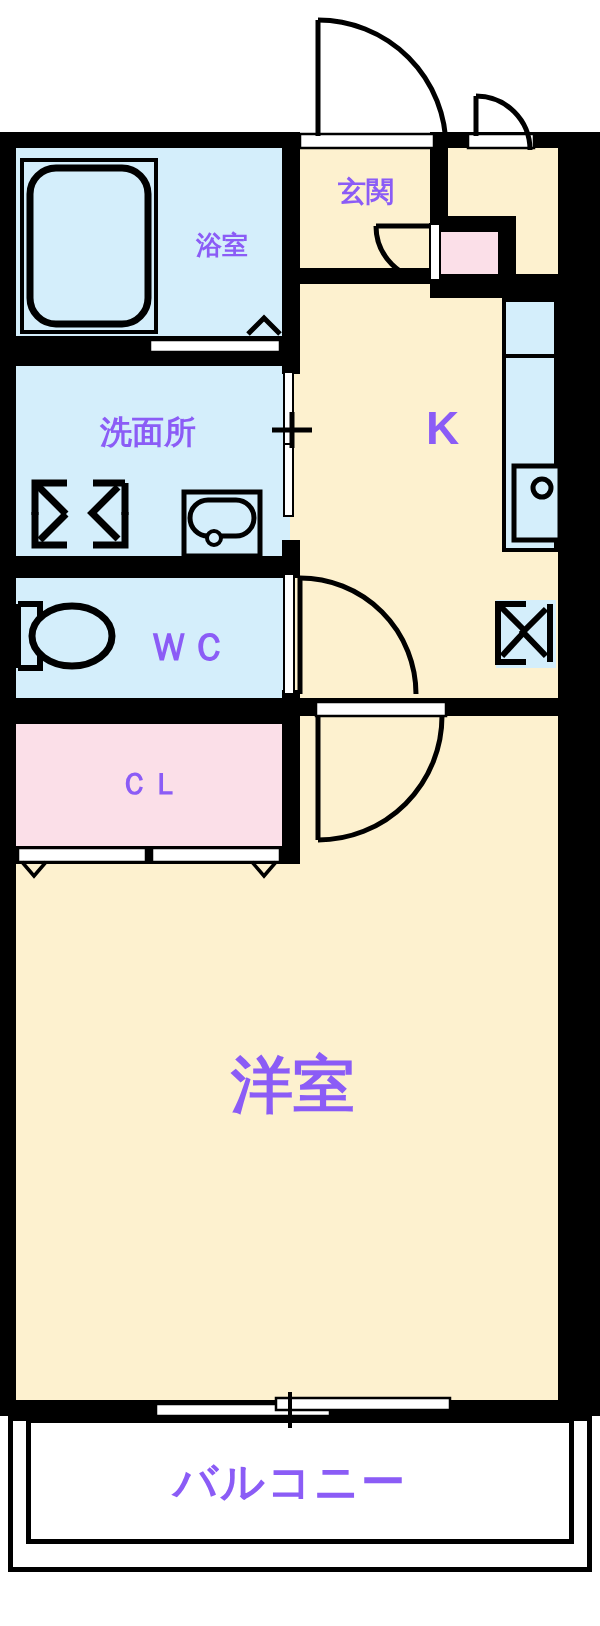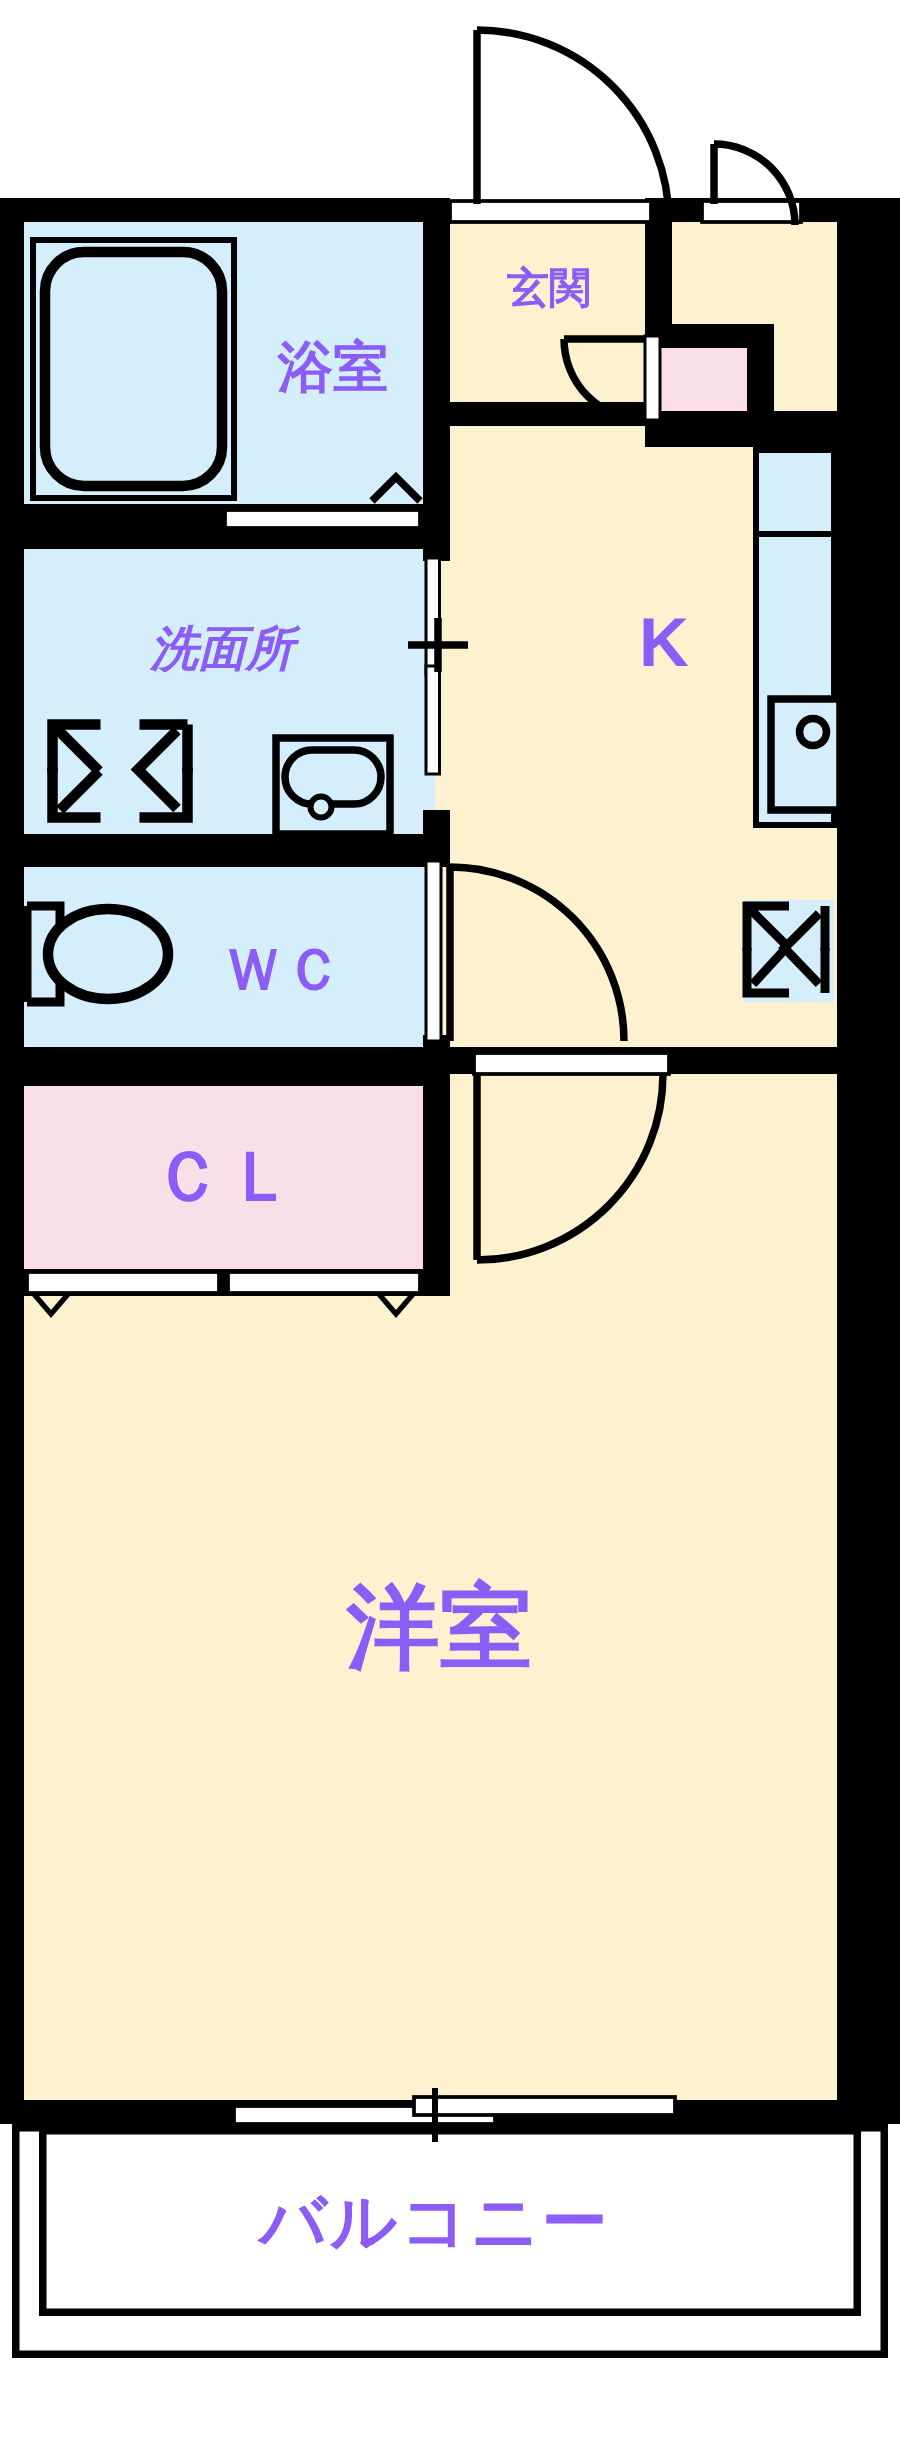--- a/index.html
+++ b/index.html
@@ -191,27 +191,27 @@
 
     <g>
       <rect x="156" y="1404" width="174" height="12" fill="#ffffff" stroke="#000" stroke-width="2.5"></rect>
       <rect x="276" y="1398" width="174" height="12" fill="#ffffff" stroke="#000" stroke-width="2.5"></rect>
       <line x1="290" y1="1392" x2="290" y2="1428" stroke="#000" stroke-width="4"></line>
       <line x1="272" y1="1408" x2="310" y2="1408" stroke="#000" stroke-width="0"></line>
     </g>
 
   </svg>
 
-  <div class="label jp" style="left:222px;top:245px;transform:translate(-50%,-50%);font-size:37px;">浴室</div>
-
-  <div class="label jp" style="left:148px;top:432px;transform:translate(-50%,-50%);font-size:32px;font-style:italic;">洗面所</div>
+  <div class="label jp" style="left:222px;top:245px;transform:translate(-50%,-50%);font-size:26px;">浴室</div>
+
+  <div class="label jp" style="left:148px;top:432px;transform:translate(-50%,-50%);font-size:32px;">洗面所</div>
 
   <div class="label lat" style="left:190px;top:628px;transform:translate(-50%,-50%);font-size:38px;margin-top:19px;">ＷＣ</div>
 
-  <div class="label lat" style="left:151px;top:784px;transform:translate(-50%,-50%);font-size:46px;">ＣＬ</div>
+  <div class="label lat" style="left:151px;top:784px;transform:translate(-50%,-50%);font-size:30px;">ＣＬ</div>
 
   <div class="label jp" style="left:366px;top:192px;transform:translate(-50%,-50%);font-size:28px;">玄関</div>
 
   <div class="label lat" style="left:444px;top:428px;transform:translate(-50%,-50%);font-size:46px;">K</div>
 
   <div class="label jp" style="left:293px;top:1085px;transform:translate(-50%,-50%);font-size:62px;">洋室</div>
 
   <div class="label jp" style="left:290px;top:1482px;transform:translate(-50%,-50%);font-size:44px;letter-spacing:2px;">バルコニー</div>
 
 </div>

